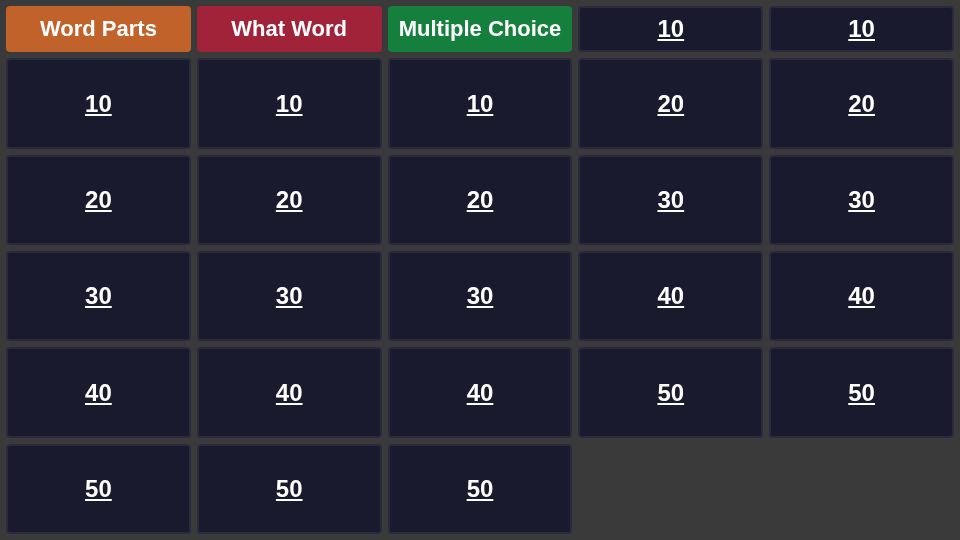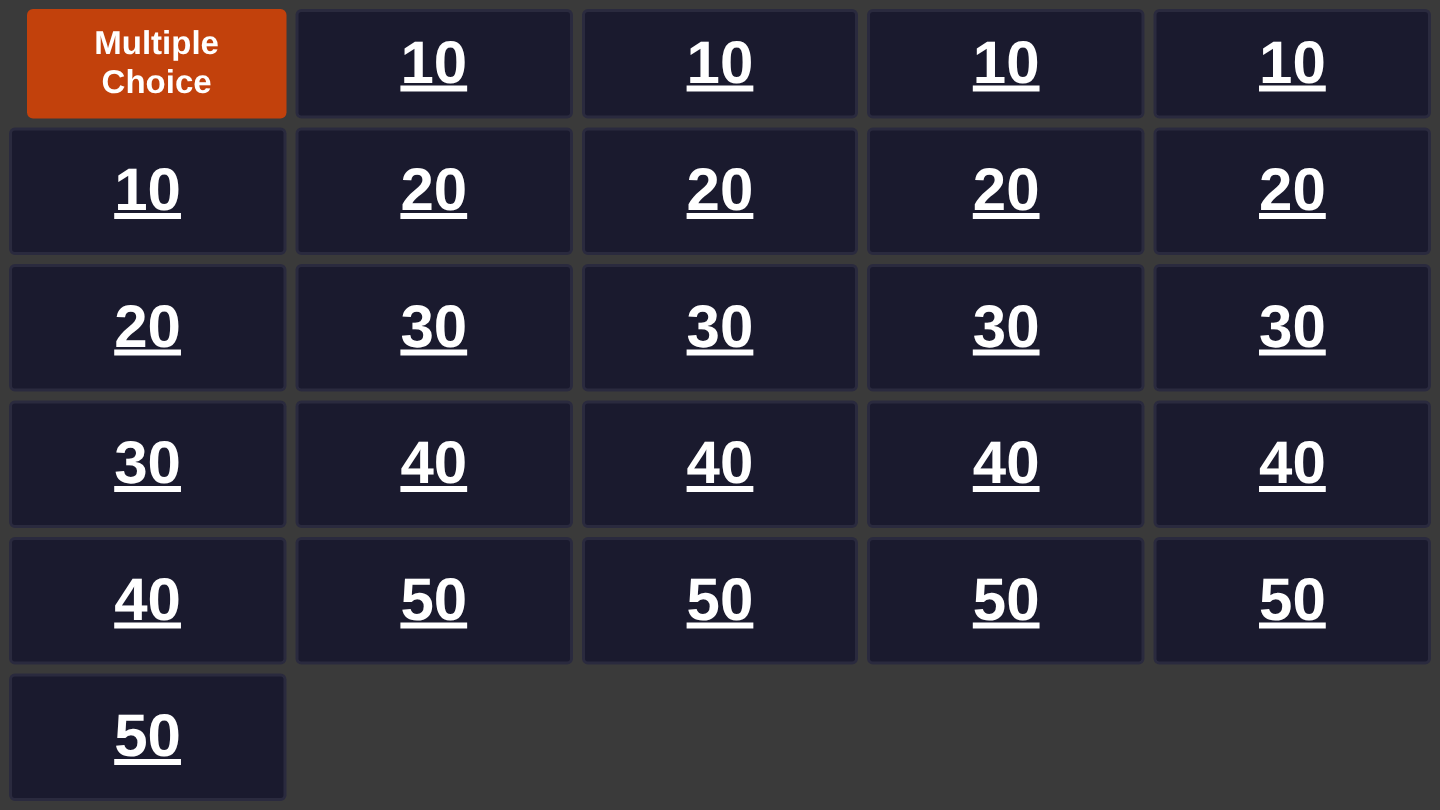--- a/index.html
+++ b/index.html
@@ -35,38 +35,44 @@
       line-height: 1.2;
     }
 
     .cell {
       display: flex;
       align-items: center;
       justify-content: center;
       background-color: #1a1a2e;
       border-radius: 4px;
       color: white;
-      font-size: 40px;
+      font-size: 24px;
       font-weight: bold;
       cursor: pointer;
       text-decoration: underline;
       border: 2px solid #2a2a3e;
     }
 
     .cat-1 { background-color: #c0622a; }
     .cat-2 { background-color: #a0233a; }
     .cat-3 { background-color: #1a6a8a; }
-    .cat-4 { background-color: #c2410c; margin-left: 12px; }
+    .cat-4 { background-color: #15803d; }
     .cat-5 { background-color: #6a3a8a; }
   </style>
 </head>
 <body>
 
 <div class="game-board">
 
+  <div class="category-header cat-1">
+    <span>Word Parts</span>
+  </div>
+  <div class="category-header cat-2">
+    <span>What Word</span>
+  </div>
   <div class="category-header cat-4">
     <span>Multiple Choice</span>
   </div>
 
   <div class="cell">
     <span>10</span>
   </div>
   <div class="cell">
     <span>10</span>
   </div>

